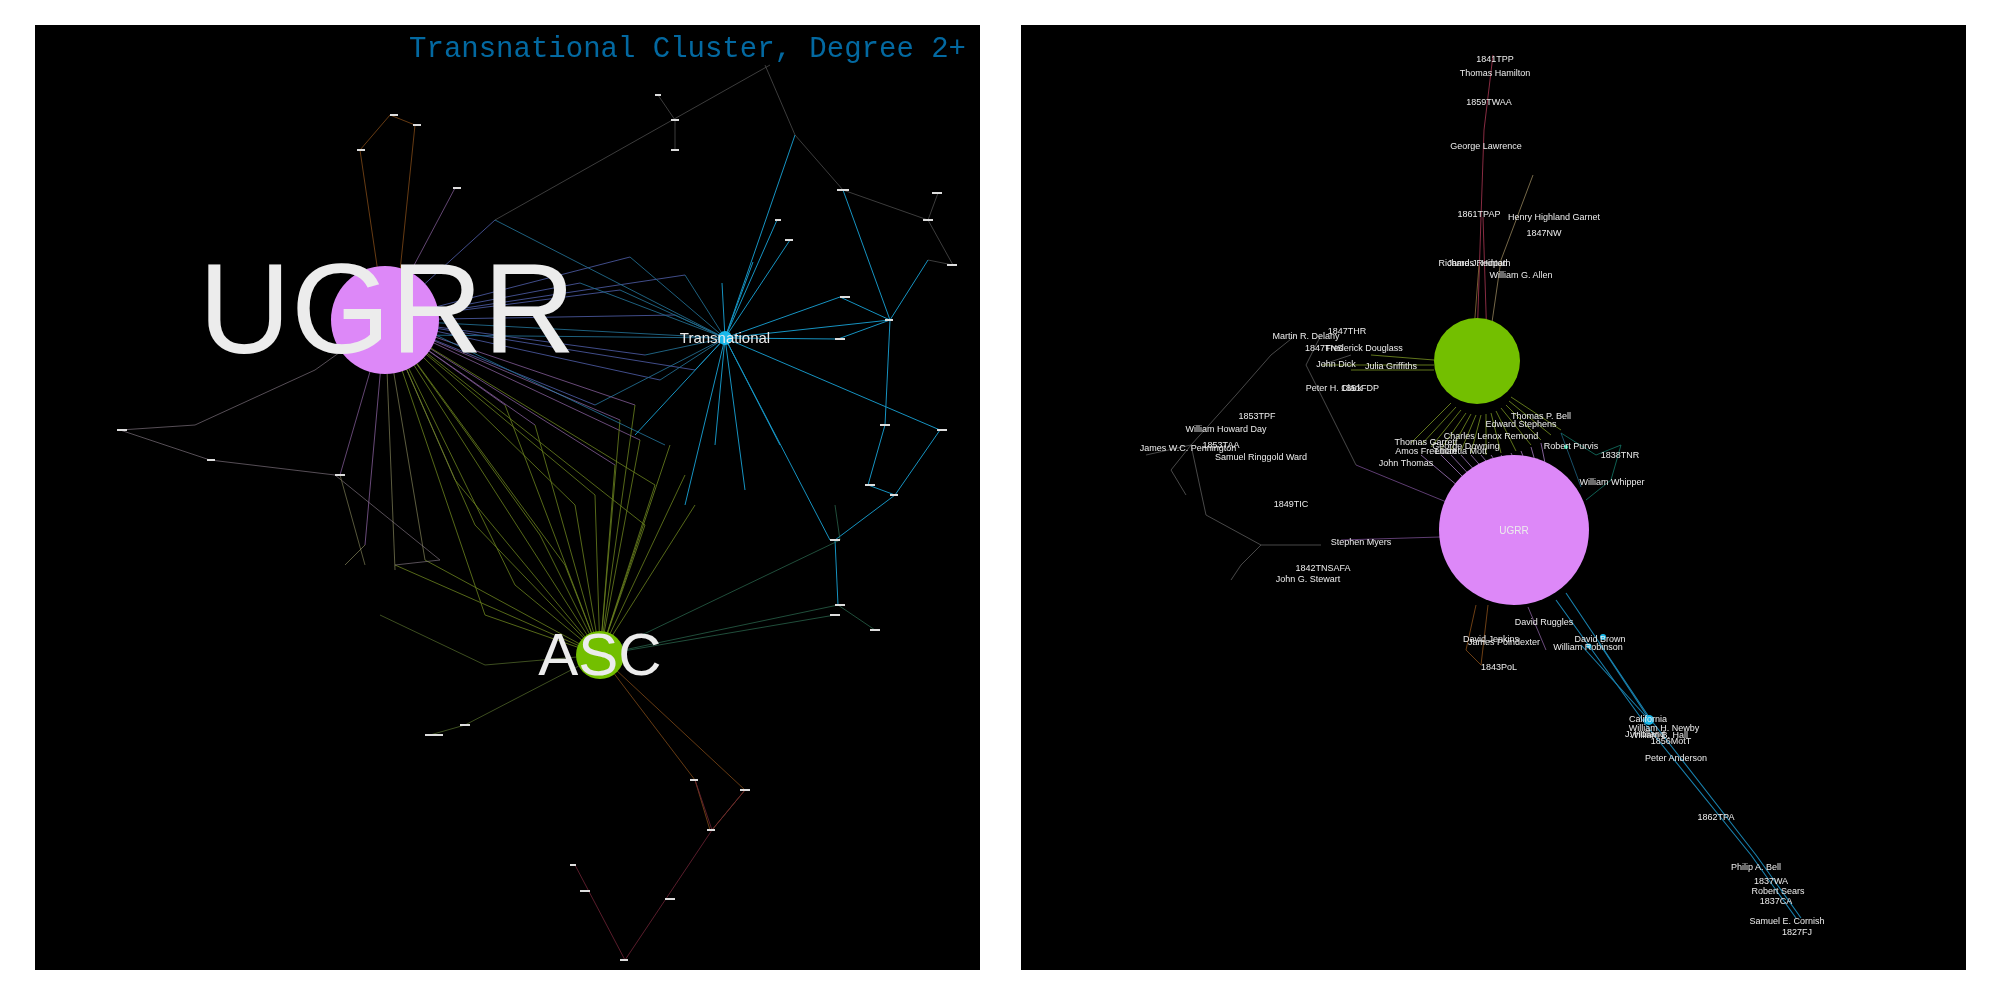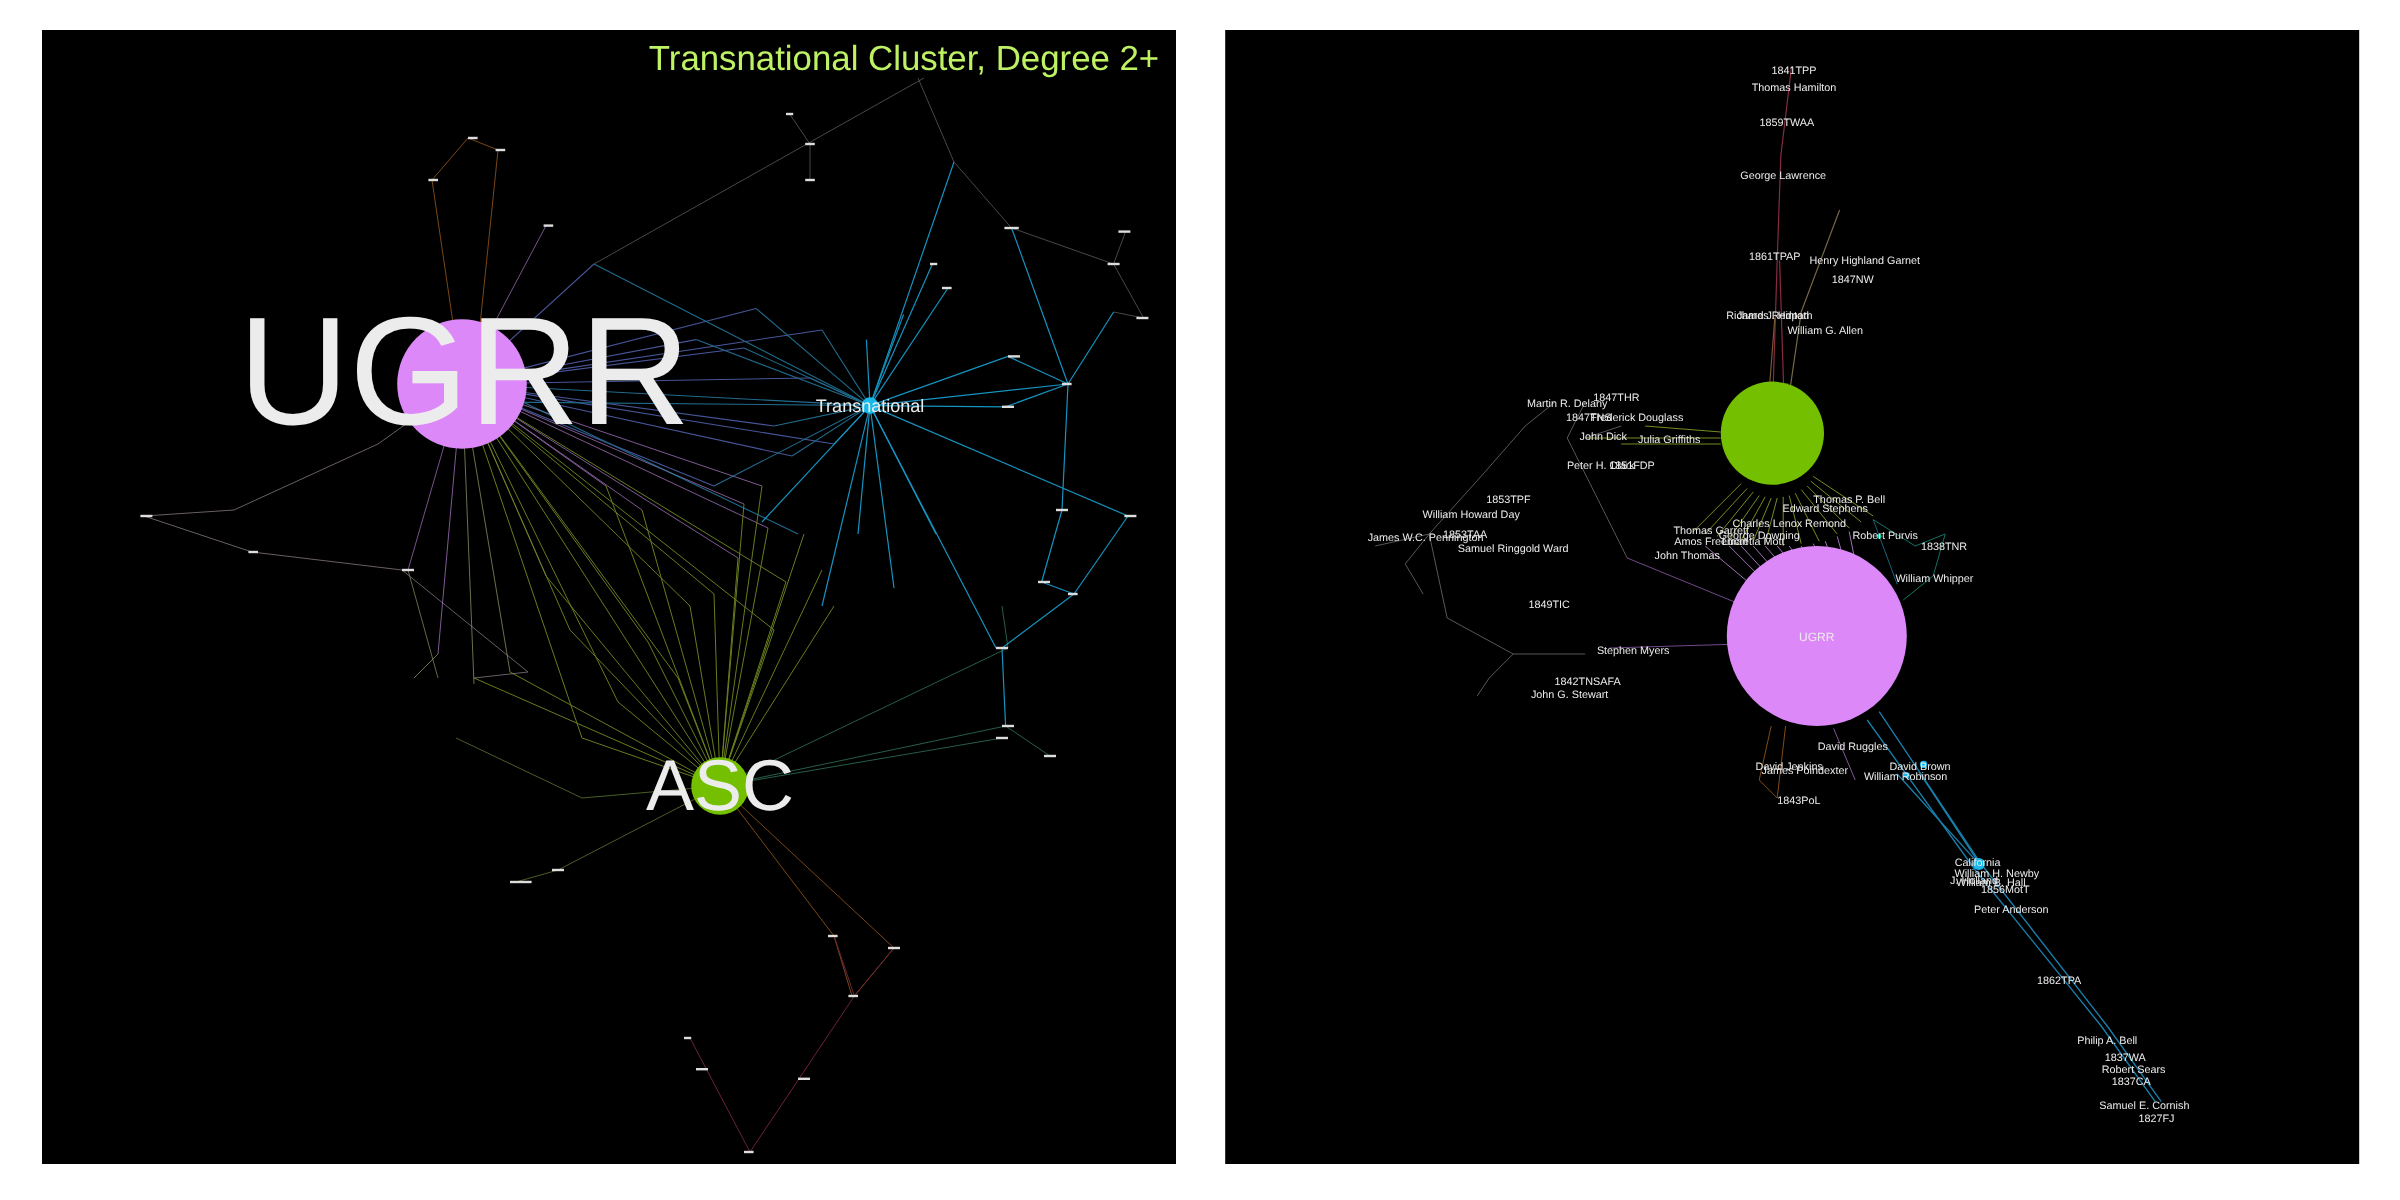--- a/index.html
+++ b/index.html
@@ -1,19 +1,19 @@
 <!DOCTYPE html>
 <html><head>
 <meta charset="utf-8">
 <style>
   html, body { margin: 0; padding: 0; background: #ffffff; }
   body { width: 2000px; height: 1000px; position: relative; overflow: hidden; }
   .panel { position: absolute; top: 25px; width: 945px; height: 945px; background: #000000; overflow: hidden; }
   .panel svg { position: absolute; left: 0; top: 0; width: 945px; height: 945px; }
-  .panel-title { position: absolute; top: 8px; right: 14px; color: #bef264; font-family: Liberation Sans, sans-serif; font-size: 29px; white-space: nowrap; }
+  .panel-title { position: absolute; top: 8px; right: 14px; color: #0369a1; font-family: Liberation Mono, monospace; font-size: 29px; white-space: nowrap; }
   .lbl { font-family: "Liberation Sans", sans-serif; fill: #ececec; }
 </style>
 </head>
 <body>
 
 <div class="panel" style="left:35px;">
   <svg viewBox="0 0 945 945">
     <g stroke-width="0.8" opacity="0.75">
       <line x1="350" y1="295" x2="565" y2="630" stroke="#8fae2a"></line>
       <line x1="350" y1="295" x2="470" y2="380" stroke="#b07ccc"></line>

